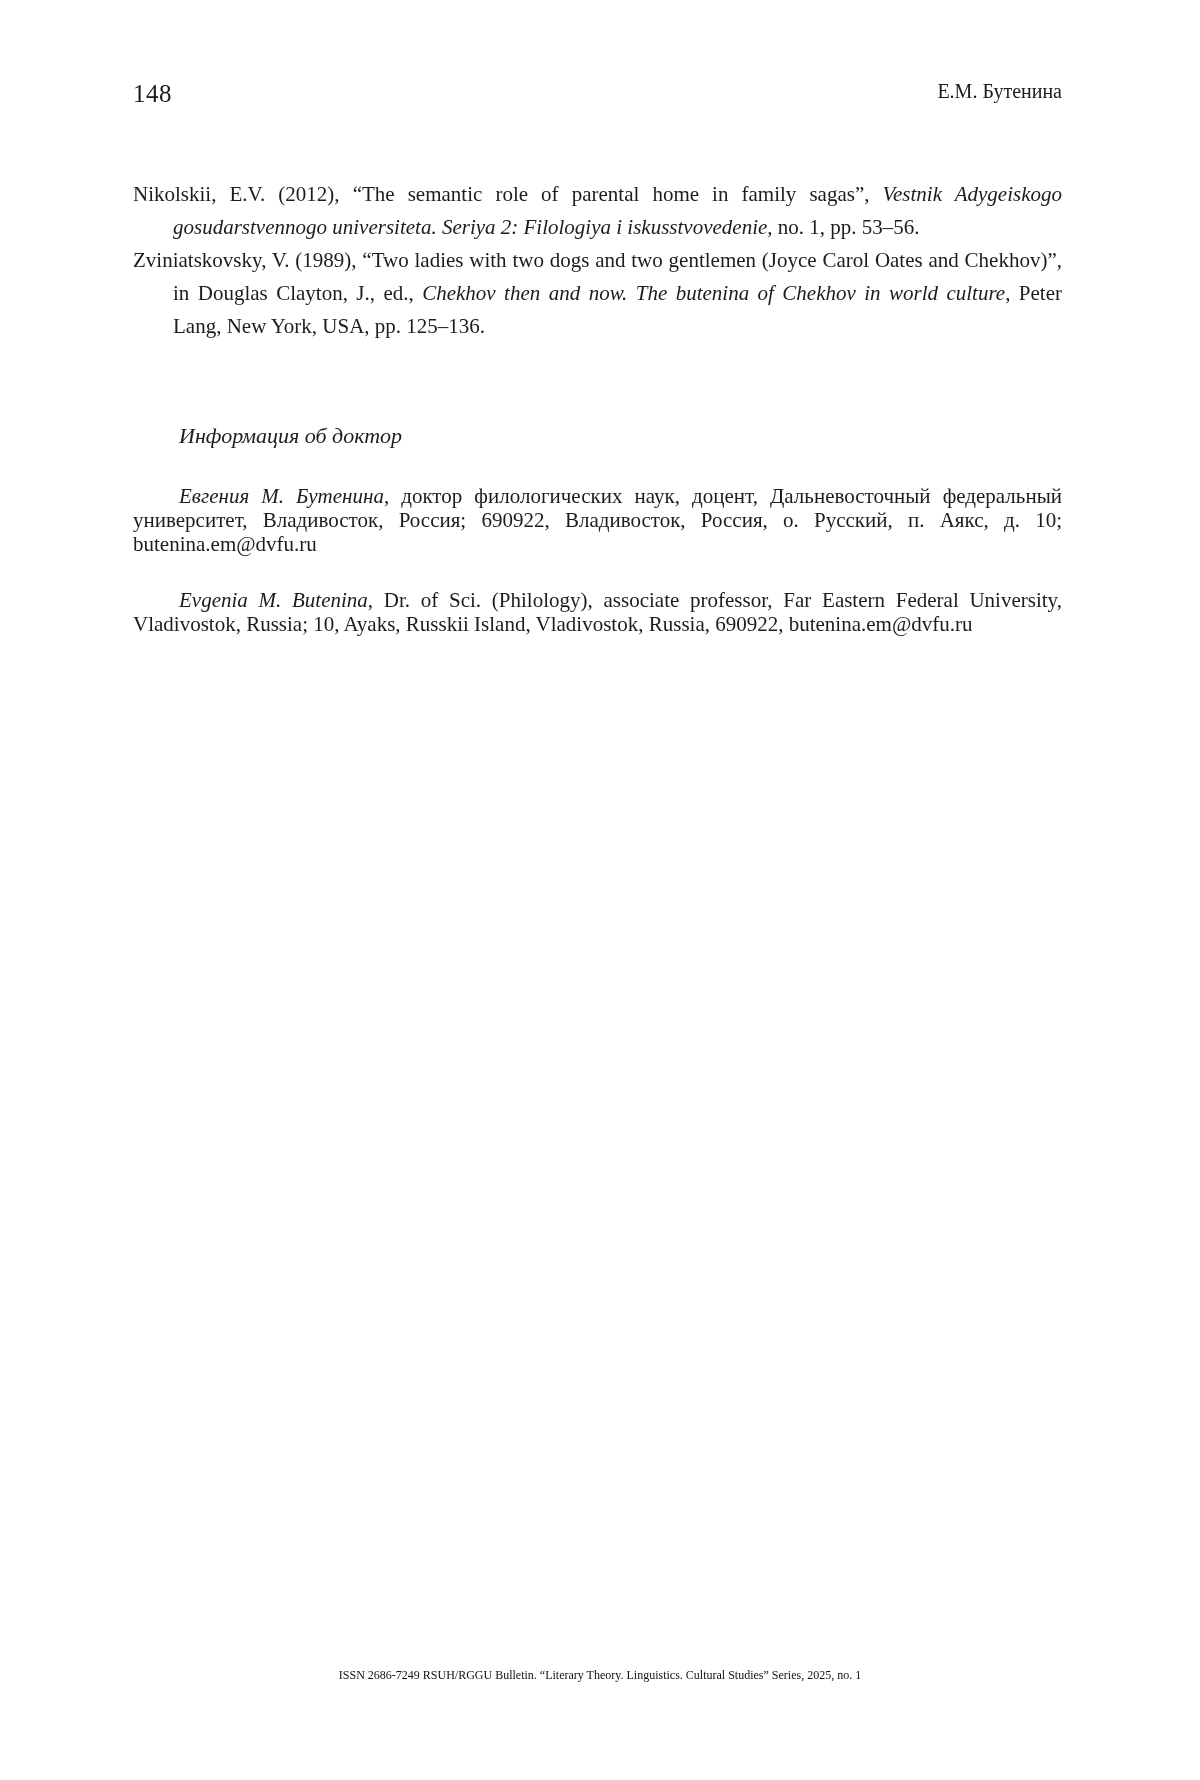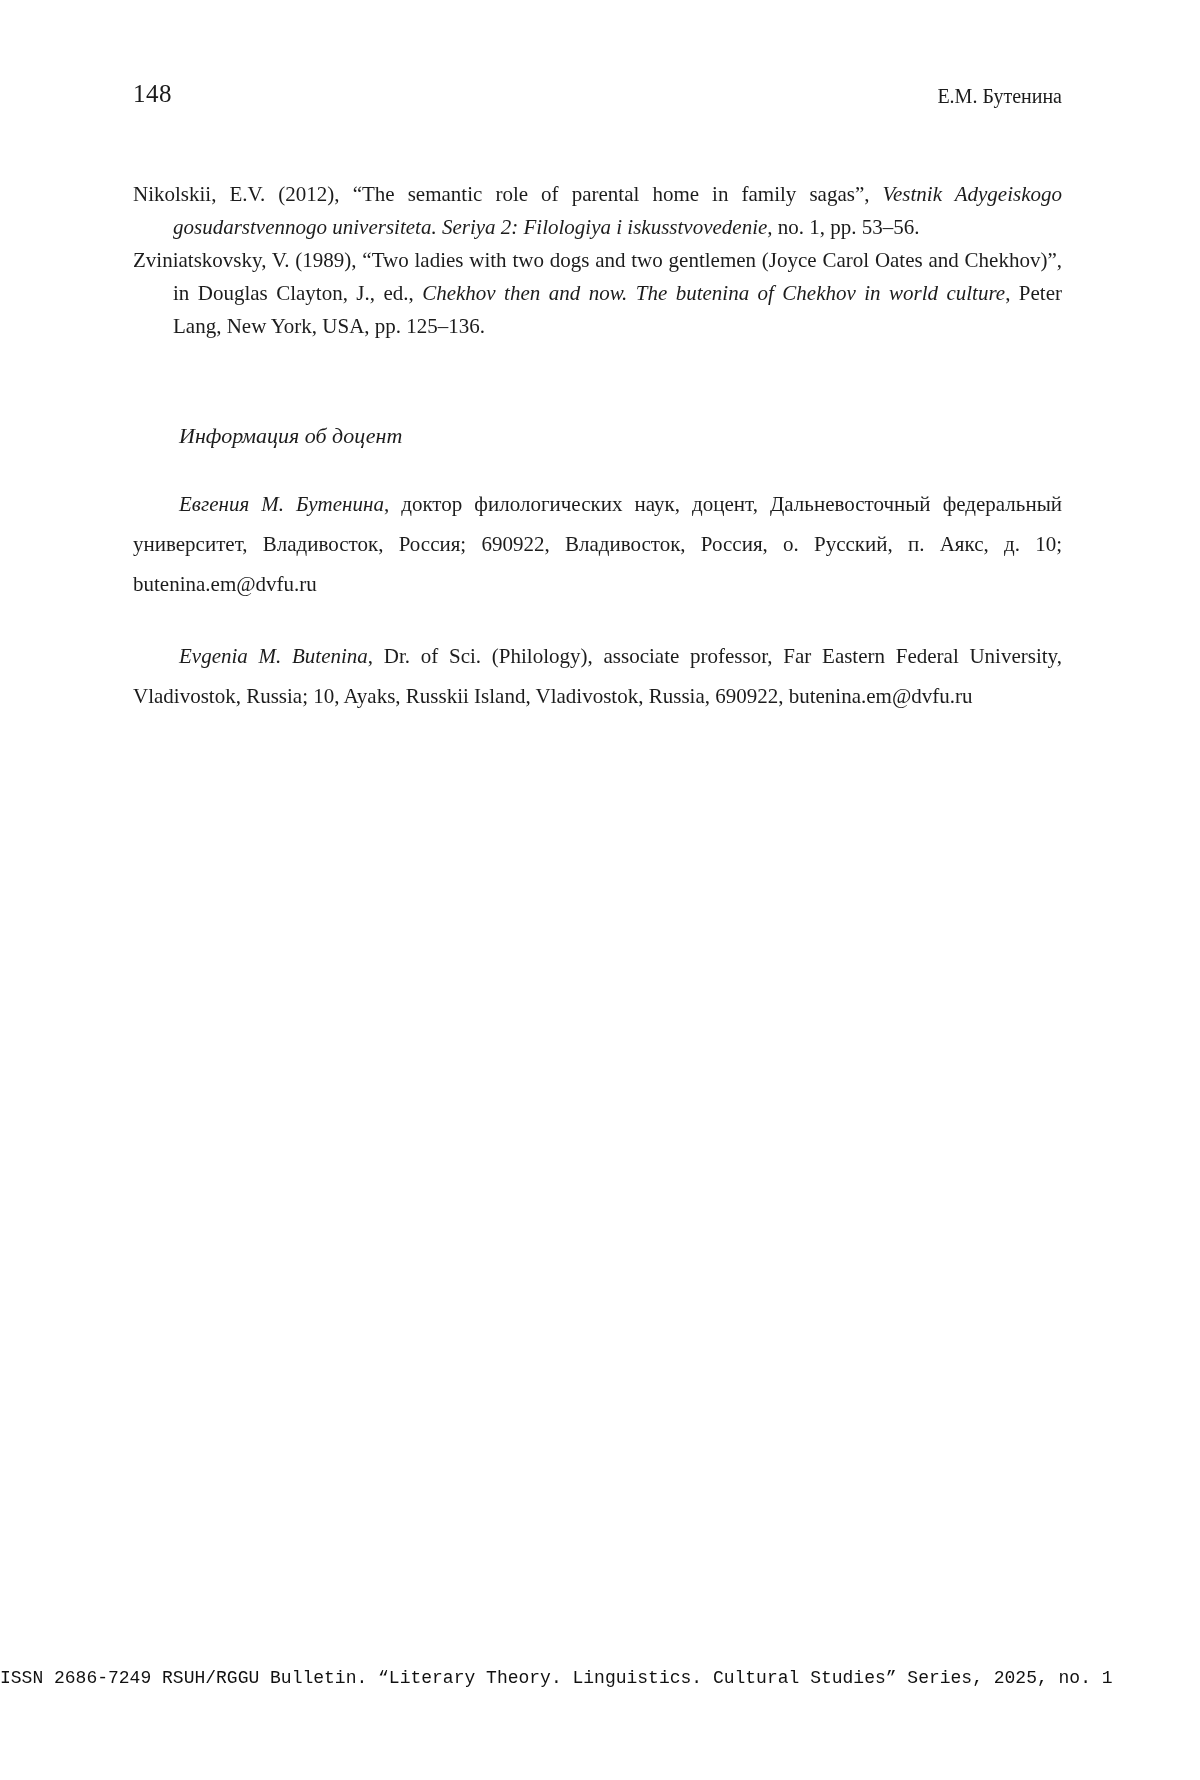--- a/index.html
+++ b/index.html
@@ -16,21 +16,21 @@
     color: #1c1c1c;
     overflow: hidden;
   }
   .running-head {
     position: absolute;
     top: 80px;
     left: 133px;
     right: 138px;
     display: flex;
     justify-content: space-between;
-    align-items: flex-end;
+    align-items: flex-start;
   }
   .page-number {
     font-size: 25px;
     letter-spacing: 0.5px;
   }
   .running-author {
     font-size: 20px;
   }
   .content {
     position: absolute;
@@ -57,54 +57,54 @@
     font-weight: normal;
   }
   .section-heading.ru {
     margin-top: 76px;
   }
   .section-heading.en {
     margin-top: 70px;
   }
   .author-paragraph {
     font-size: 21px;
-    line-height: 40px;
+    line-height: 24px;
     text-align: justify;
     text-indent: 46px;
     margin-top: 32px;
   }
   .footer-line {
     position: absolute;
     top: 1668px;
     left: 0;
     width: 100%;
-    font-size: 18px;
+    text-align: center;
+    font-size: 12px;
     color: #111111;
-    font-family: Liberation Mono, monospace;
   }
   i { font-style: italic; }
 </style>
 </head>
 <body>
 
 <div class="page">
 
   <div class="running-head">
     <span class="page-number">148</span>
     <span class="running-author">Е.М. Бутенина</span>
   </div>
 
   <div class="content">
 
     <div class="references">
       <div class="reference-entry"><span>Nikolskii, E.V. (2012), “The semantic role of parental home in family sagas”, </span><i>Vestnik Adygeiskogo gosudarstvennogo universiteta. Seriya 2: Filologiya i iskusstvovedenie,</i><span> no. 1, pp. 53–56.</span></div>
       <div class="reference-entry"><span>Zviniatskovsky, V. (1989), “Two ladies with two dogs and two gentlemen (Joyce Carol Oates and Chekhov)”, in Douglas Clayton, J., ed., </span><i>Chekhov then and now. The butenina of Chekhov in world culture</i><span>, Peter Lang, New York, USA, pp. 125–136.</span></div>
     </div>
 
-    <h2 class="section-heading ru">Информация об доцент</h2>
+    <h2 class="section-heading ru">Информация об доктор</h2>
 
     <p class="author-paragraph"><i>Евгения М. Бутенина</i><span>, доктор филологических наук, доцент, Дальневосточный федеральный университет, Владивосток, Россия; 690922, Владивосток, Россия, о. Русский, п. Аякс, д. 10; butenina.em@dvfu.ru</span></p>
 
 
     <p class="author-paragraph"><i>Evgenia M. Butenina</i><span>, Dr. of Sci. (Philology), associate professor, Far Eastern Federal University, Vladivostok, Russia; 10, Ayaks, Russkii Island, Vladivostok, Russia, 690922, butenina.em@dvfu.ru</span></p>
 
   </div>
 
   <div class="footer-line">ISSN 2686-7249 RSUH/RGGU Bulletin. “Literary Theory. Linguistics. Cultural Studies” Series, 2025, no. 1</div>
 

